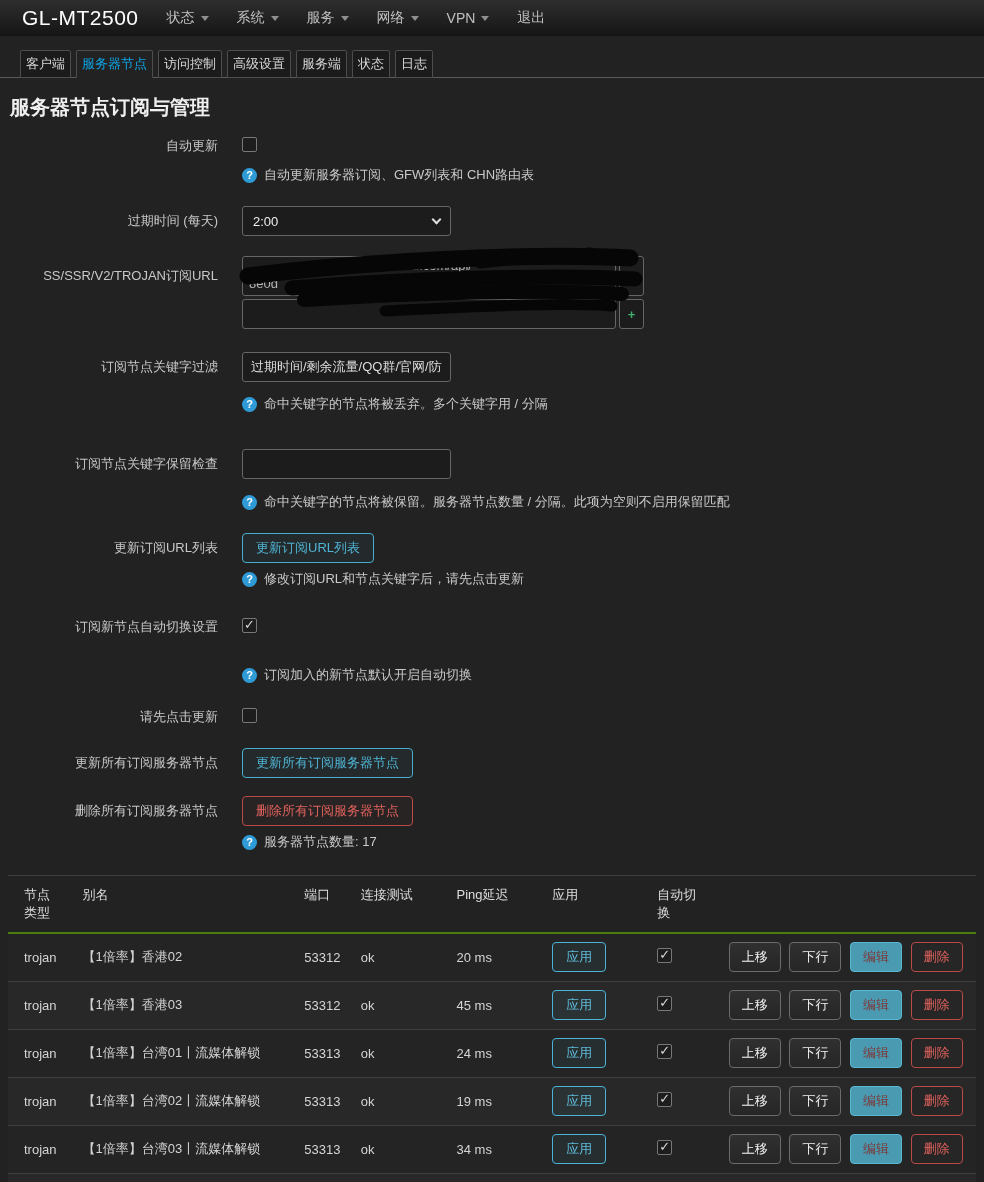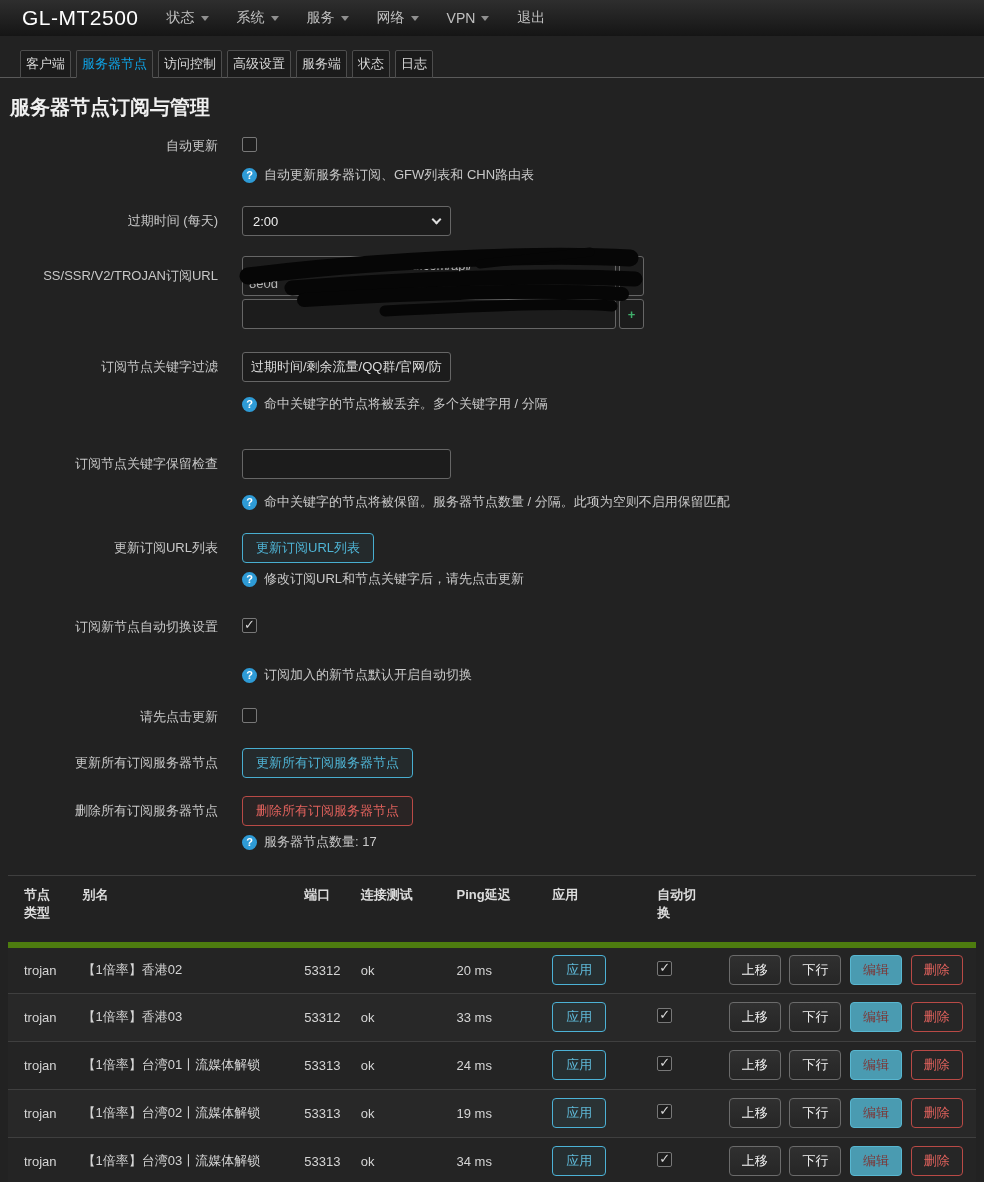--- a/index.html
+++ b/index.html
@@ -124,22 +124,22 @@
   .mt-r7 { margin-top:30px; } .mt-h5 { margin-top:30px; }
   .mt-r8 { margin-top:24px; } .mt-h6 { margin-top:12px; }
   .mt-r9 { margin-top:22px; } .mt-r10 { margin-top:18px; } .mt-h7 { margin-top:7px; }
 
   
   table.nodes {
     width:968px; margin:24px 0 0 0; border-collapse:collapse; table-layout:fixed;
     border-top:1px solid #3f3f3f;
   }
   table.nodes th {
-    text-align:left; font-weight:bold; color:#dddddd;
-    padding:10px 4px 20px 16px; border-bottom:6px solid #4d7c0f; vertical-align:top;
+    text-align:left; font-weight:normal; color:#dddddd;
+    padding:10px 4px 10px 16px; border-bottom:2px solid #4d7c0f; vertical-align:top;
   }
   table.nodes td {
     height:48px; padding:0 4px 0 16px; border-bottom:1px solid #3f3f3f; vertical-align:middle;
     color:#d5d5d5;
   }
   table.nodes tbody tr:nth-child(odd) { background:#242424; }
   table.nodes tbody tr:nth-child(even) { background:#282828; }
   .col1{width:58px;} .col2{width:220px;} .col3{width:56px;} .col4{width:95px;}
   .col5{width:95px;} .col6{width:104px;} .col7{width:71px;} .col8{width:261px;}
   .ok { color:#5cb85c; }
@@ -354,21 +354,21 @@
           <button class="btn-row">下行</button>
           <button class="btn-row btn-edit">编辑</button>
           <button class="btn-row btn-del">删除</button>
         </td>
       </tr>
       <tr>
         <td>trojan</td>
         <td>【1倍率】香港03</td>
         <td>53312</td>
         <td class="ok">ok</td>
-        <td class="ok">33 ms</td>
+        <td class="ok">45 ms</td>
         <td><button class="btn-apply">应用</button></td>
         <td><span class="checkbox checked"></span></td>
         <td>
           <button class="btn-row">上移</button>
           <button class="btn-row">下行</button>
           <button class="btn-row btn-edit">编辑</button>
           <button class="btn-row btn-del">删除</button>
         </td>
       </tr>
       <tr>

